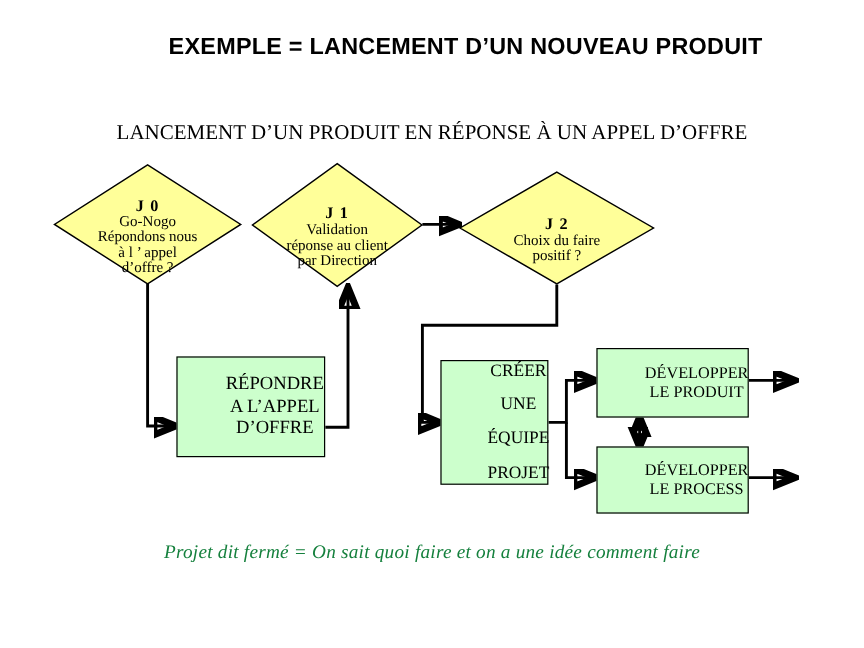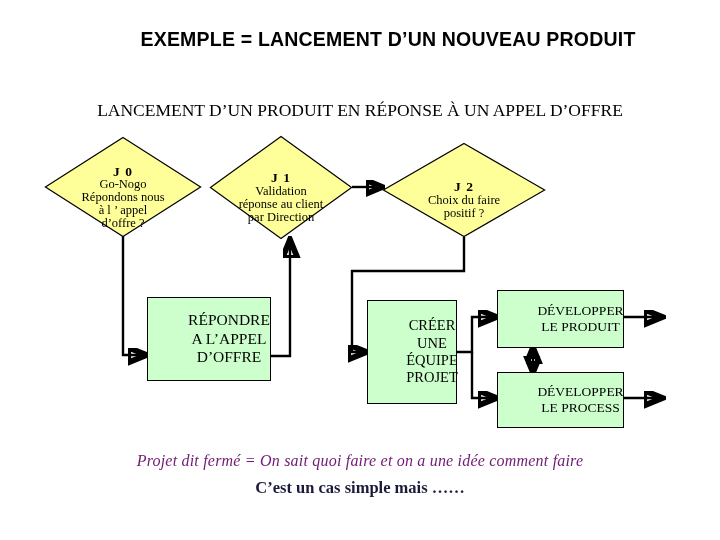--- a/index.html
+++ b/index.html
@@ -25,21 +25,21 @@
     text-align:center;
     font-family:"Liberation Serif", serif;
     font-size:17.5px;color:#000;
   }
 
   
   .foot1{
     position:absolute;left:0;top:452px;width:720px;
     text-align:center;
     font-family:"Liberation Serif", serif;
-    font-style:italic;font-size:16px;color:#701a75;
+    font-style:italic;font-size:16px;color:#15803d;
     letter-spacing:.2px;
   }
   .foot2{
     position:absolute;left:0;top:478px;width:720px;
     text-align:center;
     font-family:"Liberation Serif", serif;
     font-weight:bold;font-size:16.5px;color:#1a1a3a;
   }
 
   
@@ -158,33 +158,32 @@
       <span>positif ?</span>
     </div>
   </div>
 
   <div class="pbox big" style="left:147px;top:297px;width:124px;height:84px;">
     <span>RÉPONDRE</span>
     <span>A L’APPEL</span>
     <span>D’OFFRE</span>
   </div>
 
-  <div class="pbox mid" style="left:367px;top:300px;width:90px;height:104px;">
+  <div class="pbox mid" style="left:367px;top:300px;width:90px;height:104px;justify-content:space-between;">
     <span>CRÉER</span>
     <span>UNE</span>
     <span>ÉQUIPE</span>
     <span>PROJET</span>
   </div>
 
   <div class="pbox small" style="left:497px;top:290px;width:127px;height:58px;">
     <span>DÉVELOPPER</span>
     <span>LE PRODUIT</span>
   </div>
 
   <div class="pbox small" style="left:497px;top:372px;width:127px;height:56px;">
     <span>DÉVELOPPER</span>
     <span>LE PROCESS</span>
   </div>
 
   <div class="foot1">Projet dit fermé  = On sait quoi faire et on a une idée  comment faire</div>
-  <div class="foot2">C’est un cas simple  mais ……</div>
 
 </div>
 
 </body></html>

